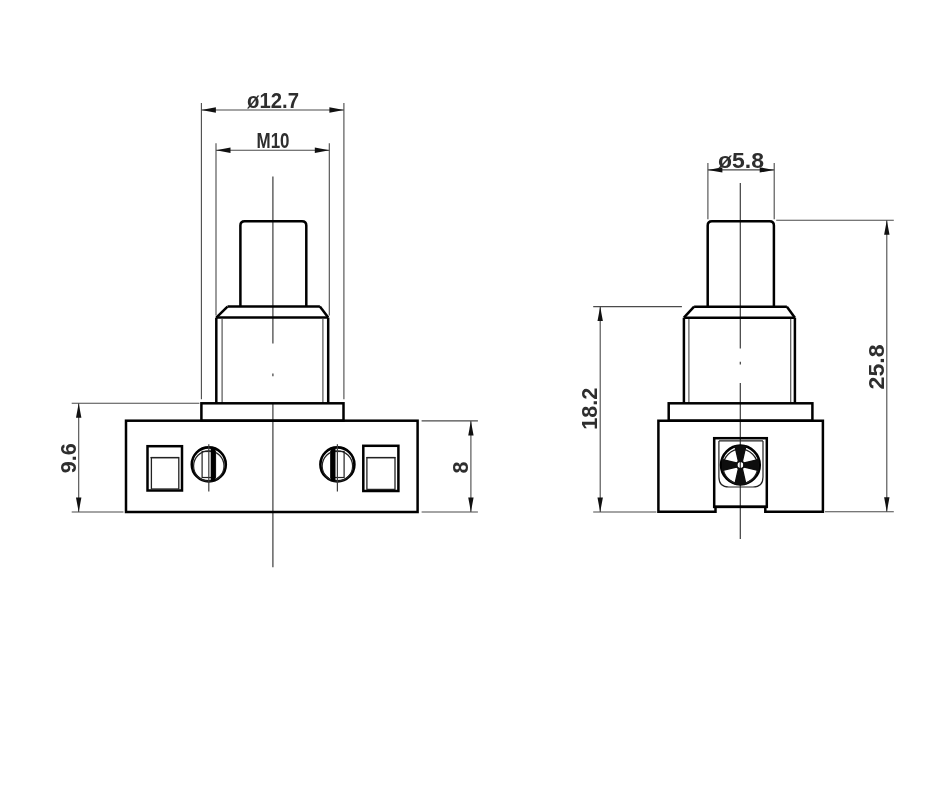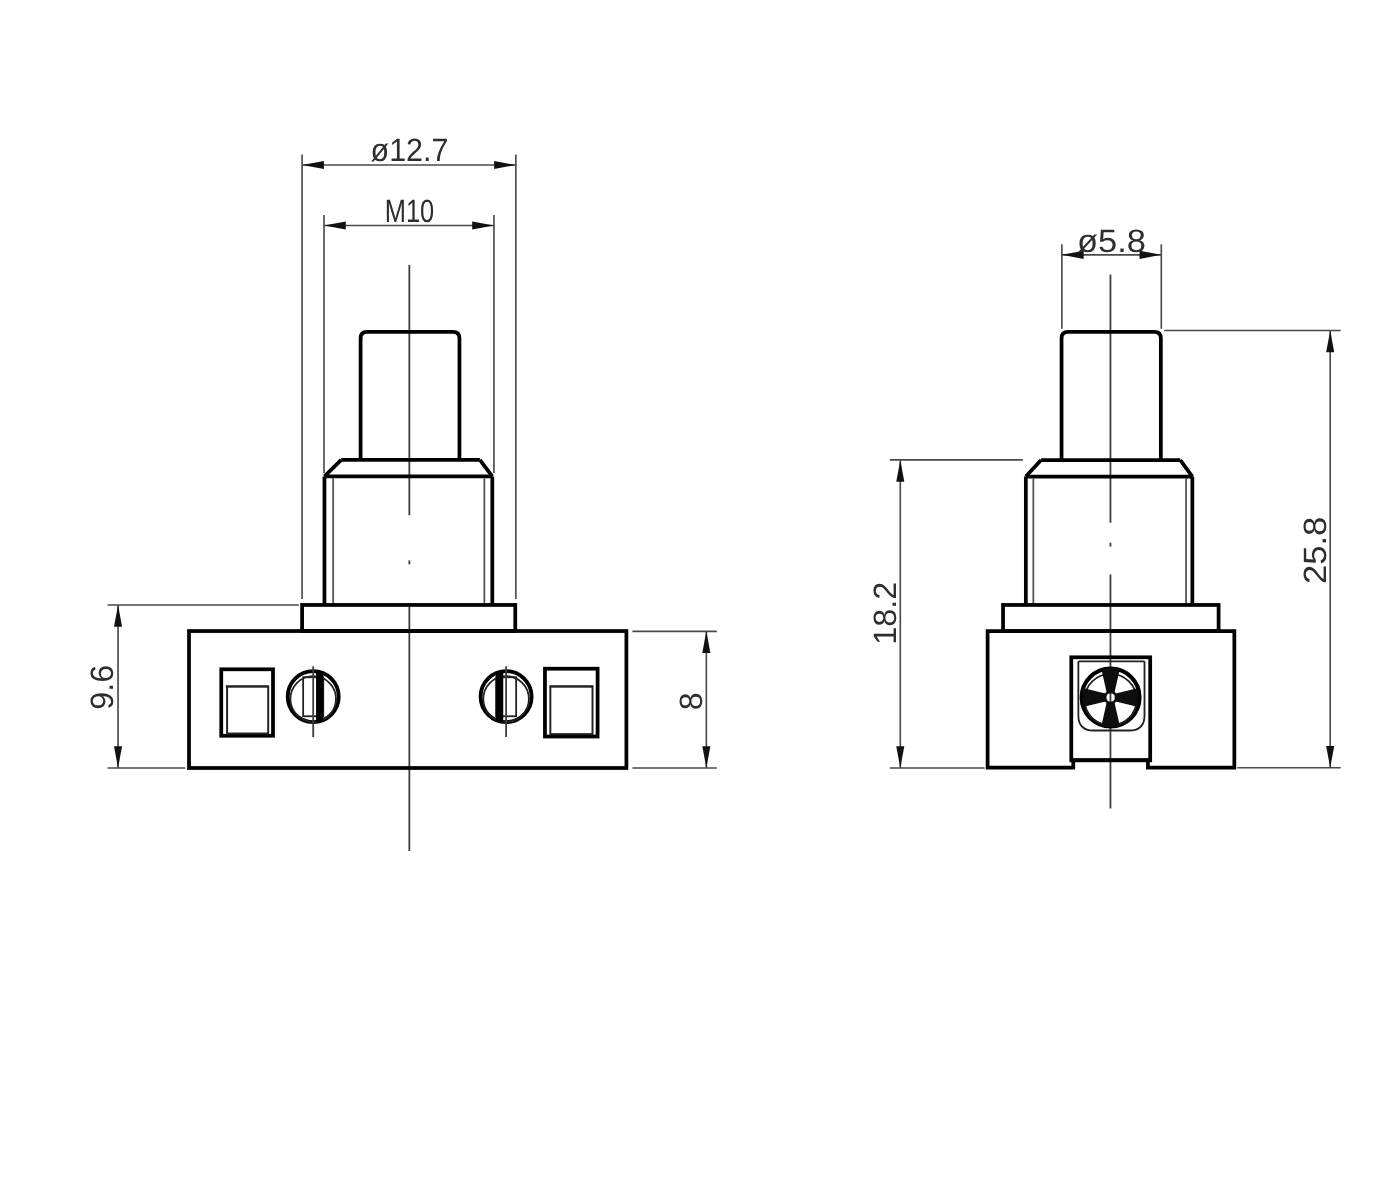--- a/index.html
+++ b/index.html
@@ -1,16 +1,16 @@
 <!DOCTYPE html>
 <html><head>
 <meta charset="utf-8">
 <style>
   html,body{margin:0;padding:0;background:#ffffff;}
-  .page{width:928px;height:700px;background:#ffffff;position:relative;overflow:hidden;}
+  .page{width:928px;height:700px;background:#ffffff;position:relative;overflow:hidden;font-weight:bold;}
   svg{display:block;}
   text{font-family:"Liberation Sans",sans-serif;fill:#2e2e2e;}
 </style>
 </head>
 <body>
 <div class="page">
 <svg width="928" height="794" viewBox="0 0 928 794">
 <rect x="0" y="0" width="928" height="794" fill="#ffffff"></rect>
 
 <g stroke="#3d3d3d" stroke-width="1.2" fill="none">

